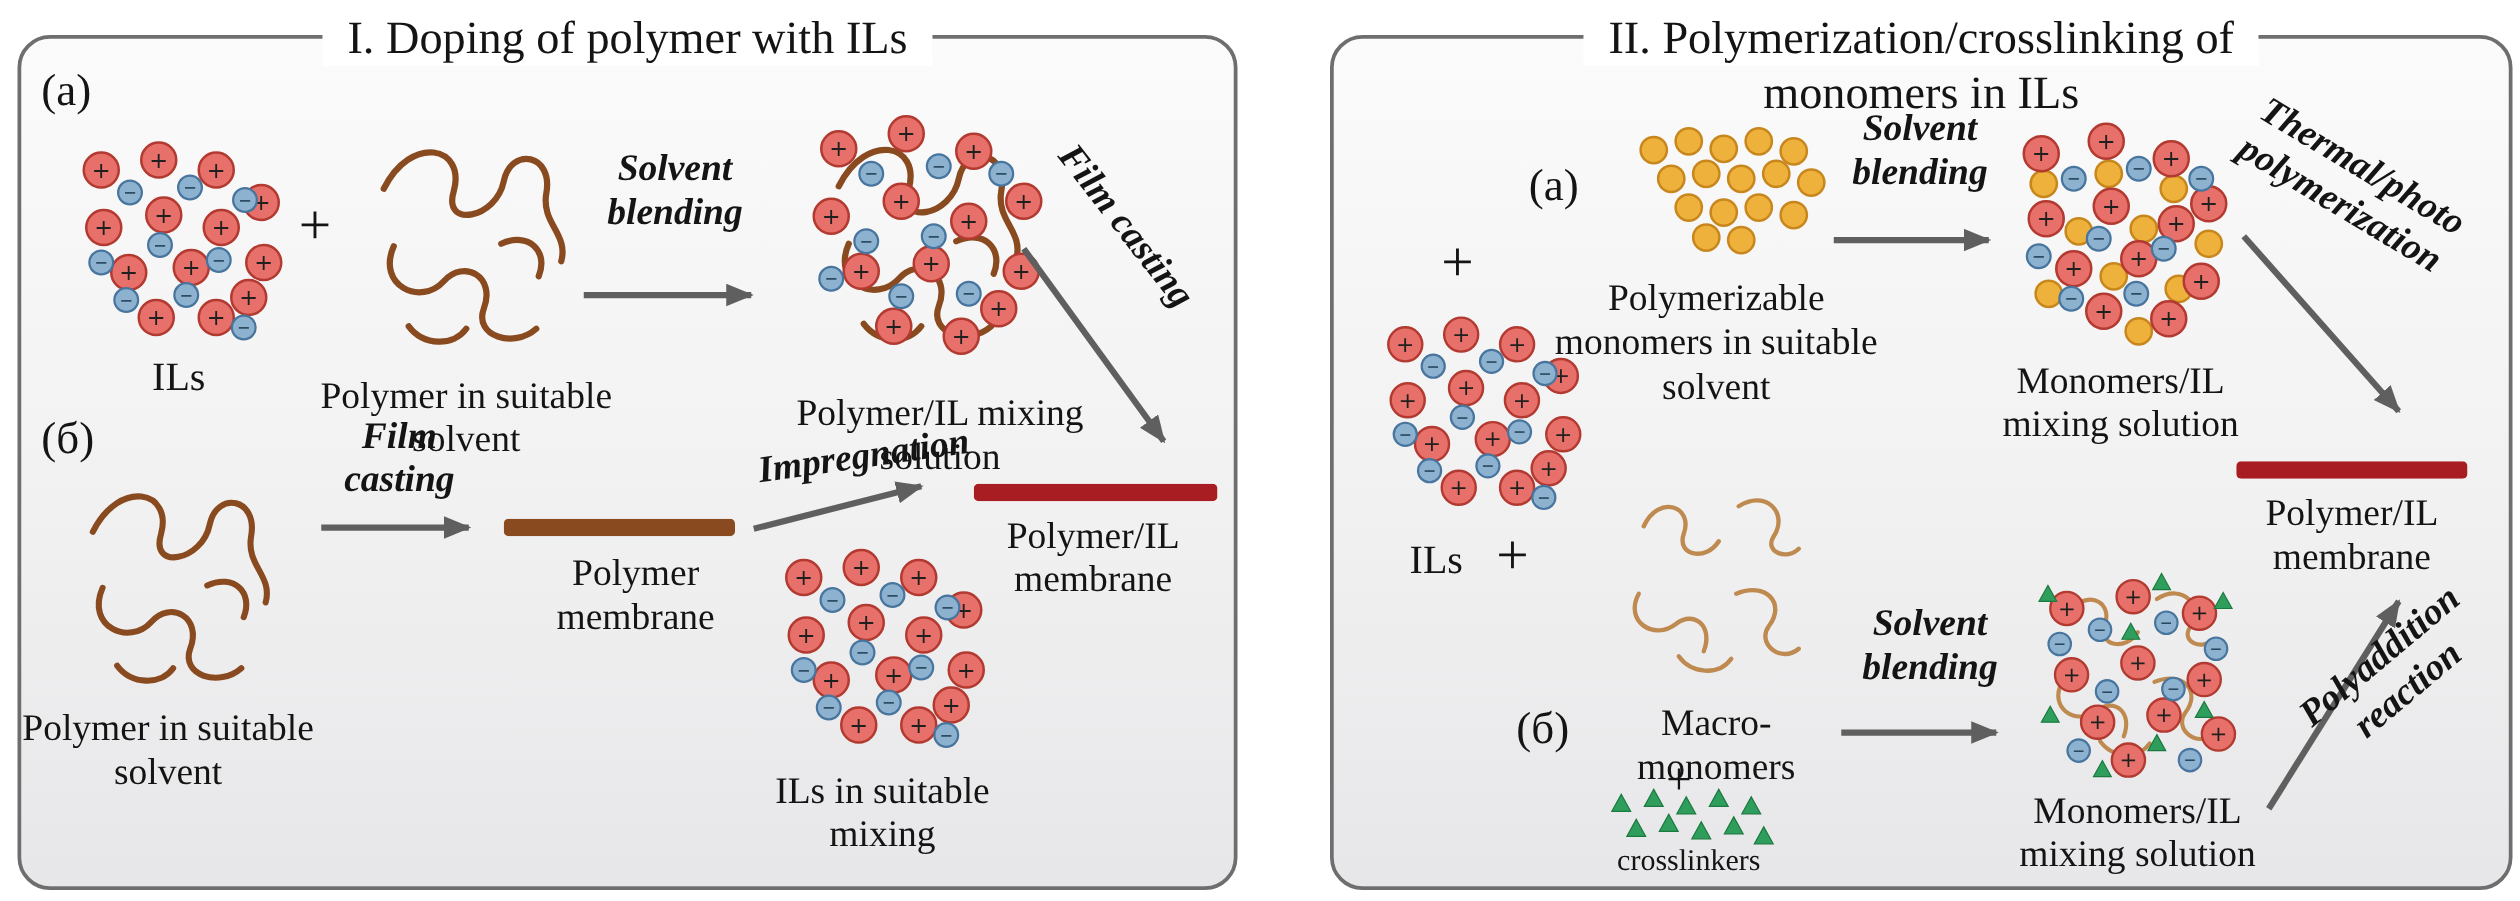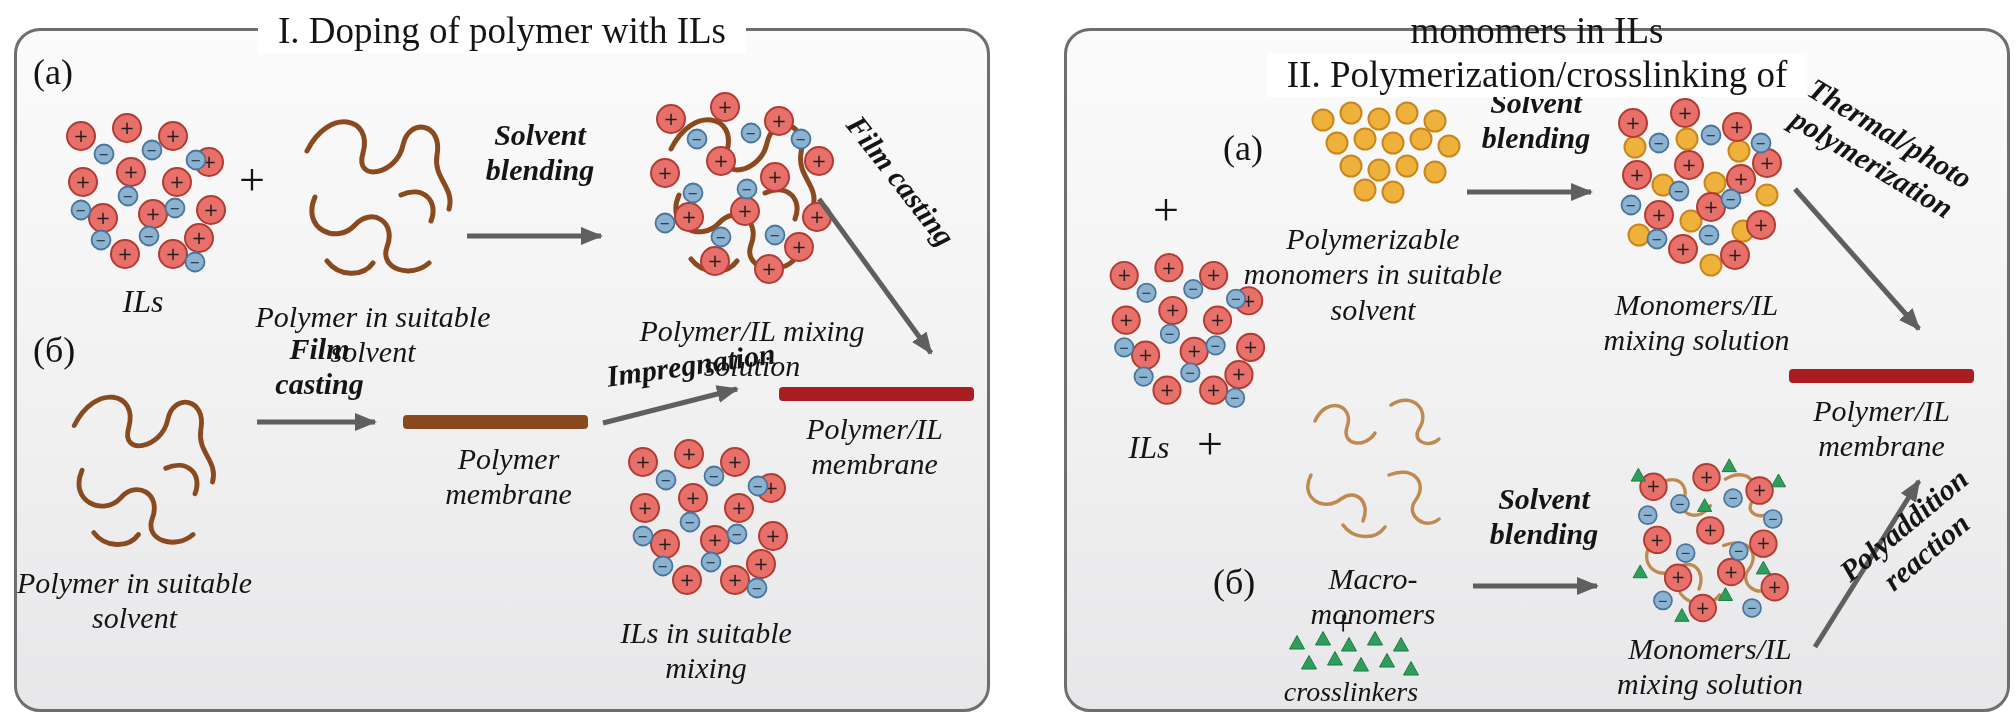--- a/index.html
+++ b/index.html
@@ -13,21 +13,21 @@
     background:linear-gradient(180deg,#fbfbfb 0%,#f1f1f2 55%,#e7e7e9 100%);
   }
   #panel1 { left:14px;  width:970px; }
   #panel2 { left:1064px; width:940px; }
   .panel-title {
     position:absolute; top:-22px; left:50%; transform:translateX(-50%);
     font-size:37px; text-align:center; z-index:3;
   }
   .tline { display:block; white-space:nowrap; line-height:44px; }
   .tline.mask { background:#ffffff; padding:0 20px; }
-  .label { position:absolute; font-size:30px; line-height:1.18; text-align:center; z-index:2;font-style:italic; }
+  .label { position:absolute; font-size:30px; line-height:1.18; text-align:center; z-index:2; }
   .process { font-style:italic; font-weight:bold; }
   .step { position:absolute; font-size:36px; z-index:2; }
   .plus { position:absolute; font-size:46px; line-height:1; z-index:2; }
   .plus-small { font-size:36px; }
   .cluster, .arrow, .membrane { position:absolute; z-index:1; }
   .rot { transform-origin:50% 50%; }
   .arrow line { stroke-width:5; }
 </style>
 </head>
 <body>
@@ -279,22 +279,22 @@
     </svg>
 
     <svg class="cluster" style="left:598px;top:398px" width="180" height="172" viewBox="0 0 180 170">
         <use href="#cluster-ils"></use>
       </svg>
     <div class="label" style="left:574px;top:584px;width:230px">ILs in suitable mixing</div>
   </div>
 
   <div class="panel" id="panel2">
     <div class="panel-title">
+      <span class="tline mask">II. Polymerization/crosslinking of</span>
       <span class="tline">monomers in ILs</span>
-      <span class="tline mask">II. Polymerization/crosslinking of</span>
     </div>
 
     <div class="plus" style="left:86px;top:156px">+</div>
     <div class="step" style="left:156px;top:96px">(a)</div>
 
     <svg class="cluster" style="left:236px;top:64px" width="160" height="112" viewBox="0 0 160 110">
         <use href="#cluster-monomers"></use>
       </svg>
     <div class="label" style="left:156px;top:190px;width:300px">Polymerizable monomers in suitable solvent</div>
 
@@ -327,21 +327,21 @@
     <svg class="cluster" style="left:220px;top:352px" width="170" height="160" viewBox="0 0 170 160">
         <use href="#cluster-macro"></use>
       </svg>
     <div class="step" style="left:146px;top:530px">(б)</div>
     <div class="label" style="left:220px;top:530px;width:172px">Macro-monomers</div>
 
     <div class="plus plus-small" style="left:266px;top:574px">+</div>
     <svg class="cluster" style="left:214px;top:598px" width="140" height="48" viewBox="0 0 140 48">
         <use href="#cluster-cross"></use>
       </svg>
-    <div class="label" style="left:188px;top:644px;width:192px;font-size:28px">crosslinkers</div>
+    <div class="label" style="left:188px;top:644px;width:192px;font-size:24px">crosslinkers</div>
 
     <div class="label process" style="left:406px;top:450px;width:142px">Solvent blending</div>
     <svg class="arrow" style="left:402px;top:540px" width="150" height="30">
       <line x1="4" y1="15" x2="128" y2="15" marker-end="url(#arrowhead)" stroke="#5f5f5f"></line>
     </svg>
 
     <svg class="cluster" style="left:550px;top:416px" width="180" height="180" viewBox="0 0 185 190">
         <use href="#cluster-mix3"></use>
       </svg>
     <div class="label" style="left:528px;top:600px;width:230px">Monomers/IL mixing solution</div>

